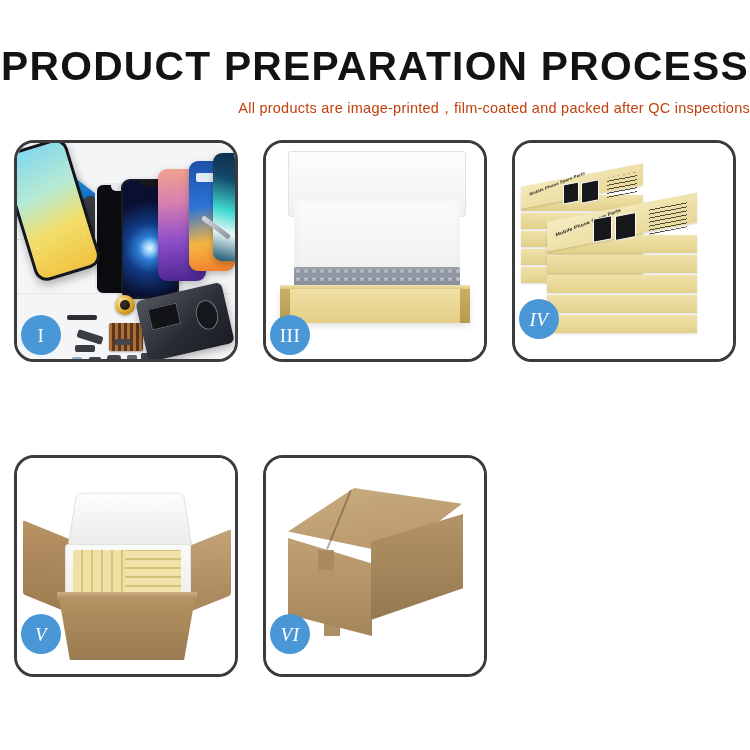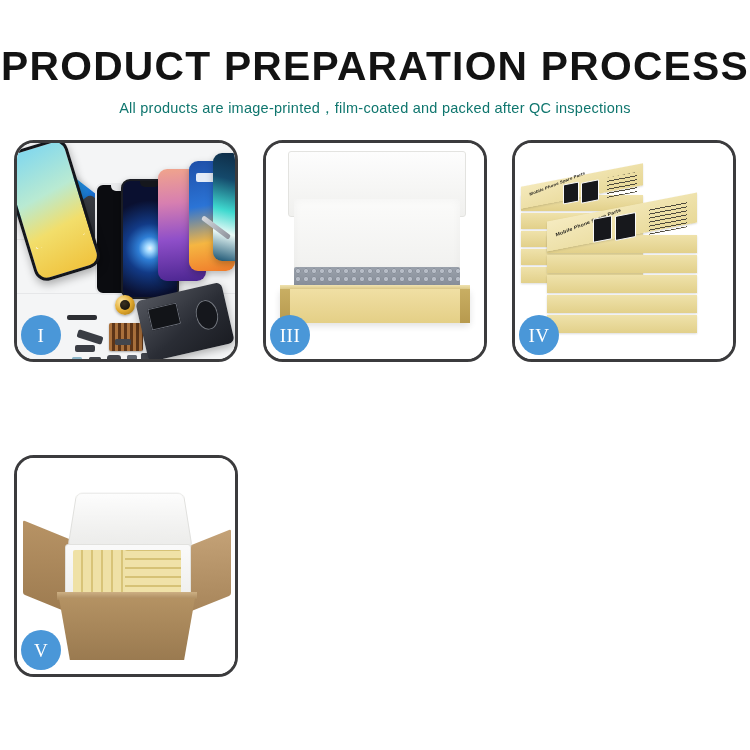--- a/index.html
+++ b/index.html
@@ -15,22 +15,22 @@
   .title{
     margin:0;padding:0;
     font-size:40px;font-weight:700;color:#131313;
     letter-spacing:1.2px;line-height:1;
     transform:scaleX(1.02);
     padding-top:46px;
     font-family:"Liberation Sans","DejaVu Sans",sans-serif;
   }
   .subtitle{
     margin:0;padding-top:15px;
-    font-size:14.5px;font-weight:400;color:#0f766e;
-    letter-spacing:.25px;line-height:1;
+    font-size:14.5px;font-weight:400;color:#c2410c;
+    letter-spacing:.25px;line-height:1;text-align:right;
   }
 
   
   .grid{
     position:absolute;left:14px;top:140px;
     width:722px;
     display:grid;
     grid-template-columns:repeat(3,224px);
     grid-template-rows:repeat(2,222px);
     column-gap:25px;row-gap:93px;
@@ -56,21 +56,21 @@
     width:40px;height:40px;border-radius:50%;
     background:#4a97d8;
     display:flex;align-items:center;justify-content:center;
     color:#ffffff;
     font-family:"Liberation Serif","DejaVu Serif",serif;
     font-size:19px;line-height:1;letter-spacing:.5px;
     z-index:6;
     box-shadow:0 0 0 0 rgba(0,0,0,0);
   }
   .badge.r1{left:4px;bottom:4px;}
-  .badge.r2{left:4px;bottom:4px;}
+  .badge.r2{left:4px;bottom:20px;font-style:italic;}
 
   
   .p1{background:#f4f5f6;}
   .p1 .strip{position:absolute;left:0;right:0;height:1px;background:#e6e7e9;}
   
   .ph{position:absolute;border-radius:7px;overflow:hidden;}
   .ph-a{
     left:14px;top:24px;width:66px;height:88px;
     border-radius:9px;
     background:linear-gradient(160deg,#6fe3f5 0%,#2bb6ef 38%,#1560c9 78%,#0e3f9e 100%);
@@ -417,15 +417,28 @@
           <div class="v-foambody"></div>
           <div class="v-yellow"></div>
           <div class="v-yellow2"></div>
           <div class="v-rim"></div>
           <div class="v-front"></div>
         </div>
       </div>
       <div class="badge r2">V</div>
     </div>
 
+    <div class="card">
+      <div class="card-clip">
+        <div class="photo p6">
+          <div class="c-top"></div>
+          <div class="c-seam"></div>
+          <div class="c-left"></div>
+          <div class="c-right"></div>
+          <div class="c-tape" style="left:52px;top:92px;width:16px;height:20px;"></div>
+          <div class="c-tape" style="left:58px;top:160px;width:16px;height:18px;"></div>
+        </div>
+      </div>
+      <div class="badge r2">VI</div>
+    </div>
 
   </div>
 </div>
 
 </body></html>

